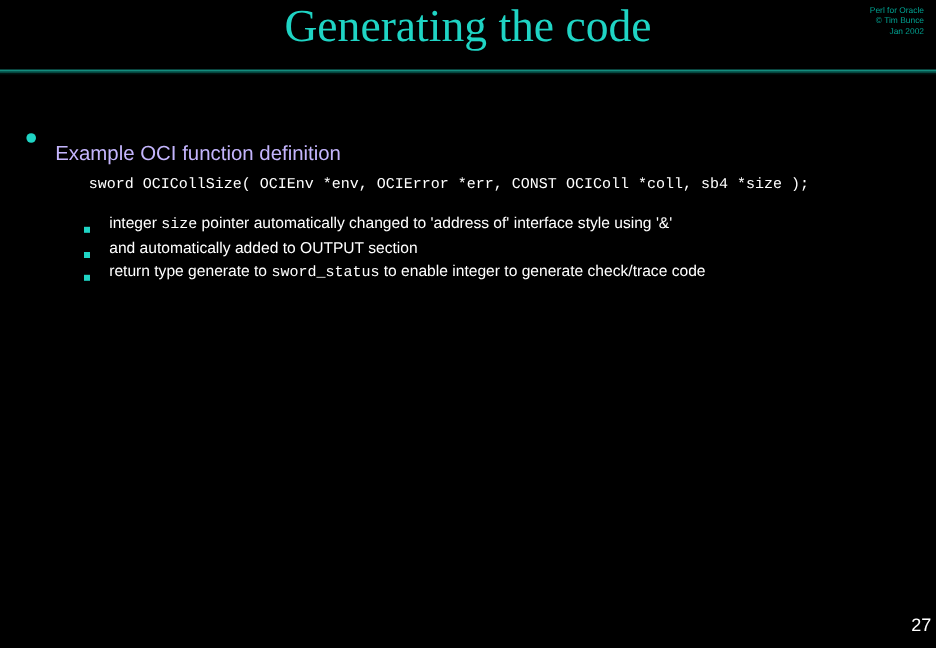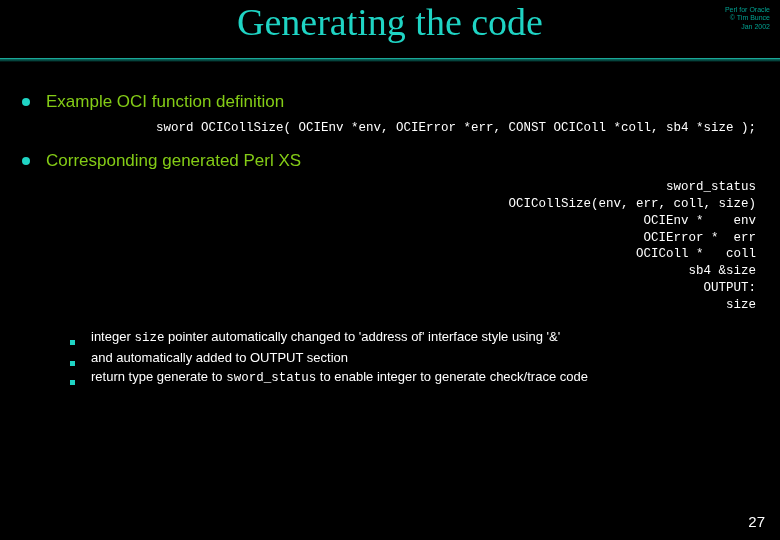--- a/index.html
+++ b/index.html
@@ -50,32 +50,32 @@
   .bullet-dot {
     width: 8px;
     height: 8px;
     border-radius: 50%;
     background: #1fd4c4;
     flex: 0 0 auto;
     margin-left: 4px;
   }
   .bullet-text {
     font-size: 17px;
-    color: #84cc16;
+    color: #c4b5fd;
+    margin-top: 26px;
   }
   .code-block {
     font-family: "Courier New", Courier, monospace;
     font-size: 12.5px;
     line-height: 1.35;
     color: #ffffff;
     white-space: pre;
     padding-left: 56px;
     margin-top: 4px;
     margin-bottom: 10px;
-    text-align: right;
   }
   .sub-list {
     padding-left: 52px;
     margin-top: 4px;
   }
   .sub-row {
     display: flex;
     align-items: baseline;
     gap: 16px;
     margin-bottom: 2px;
@@ -93,21 +93,21 @@
     color: #ffffff;
     line-height: 1.35;
   }
   .mono-inline {
     font-family: "Courier New", Courier, monospace;
     font-size: 12.5px;
   }
   .page-number {
     position: absolute;
     bottom: 10px;
-    right: 15px;
+    right: 4px;
     color: #ffffff;
     font-size: 15px;
   }
 </style>
 </head>
 <body>
 
 <div class="header-meta">
   <div>Perl for Oracle</div>
   <div>© Tim Bunce</div>
@@ -121,34 +121,20 @@
 <div class="content">
 
   <div class="section">
     <div class="bullet-row">
       <span class="bullet-dot"></span>
       <span class="bullet-text">Example OCI function definition</span>
     </div>
     <div class="code-block">sword OCICollSize( OCIEnv *env, OCIError *err, CONST OCIColl *coll, sb4 *size );</div>
   </div>
 
-  <div class="section">
-    <div class="bullet-row">
-      <span class="bullet-dot"></span>
-      <span class="bullet-text">Corresponding generated Perl XS</span>
-    </div>
-    <div class="code-block">sword_status
-OCICollSize(env, err, coll, size)
-    OCIEnv *    env
-    OCIError *  err
-    OCIColl *   coll
-    sb4 &amp;size
-    OUTPUT:
-    size</div>
-  </div>
 
   <div class="section">
     <div class="sub-list">
       <div class="sub-row">
         <span class="sub-square"></span>
         <span class="sub-text"><span>integer </span><span class="mono-inline">size</span><span> pointer automatically changed to 'address of' interface style using '&amp;'</span></span>
       </div>
       <div class="sub-row">
         <span class="sub-square"></span>
         <span class="sub-text">and automatically added to OUTPUT section</span>

